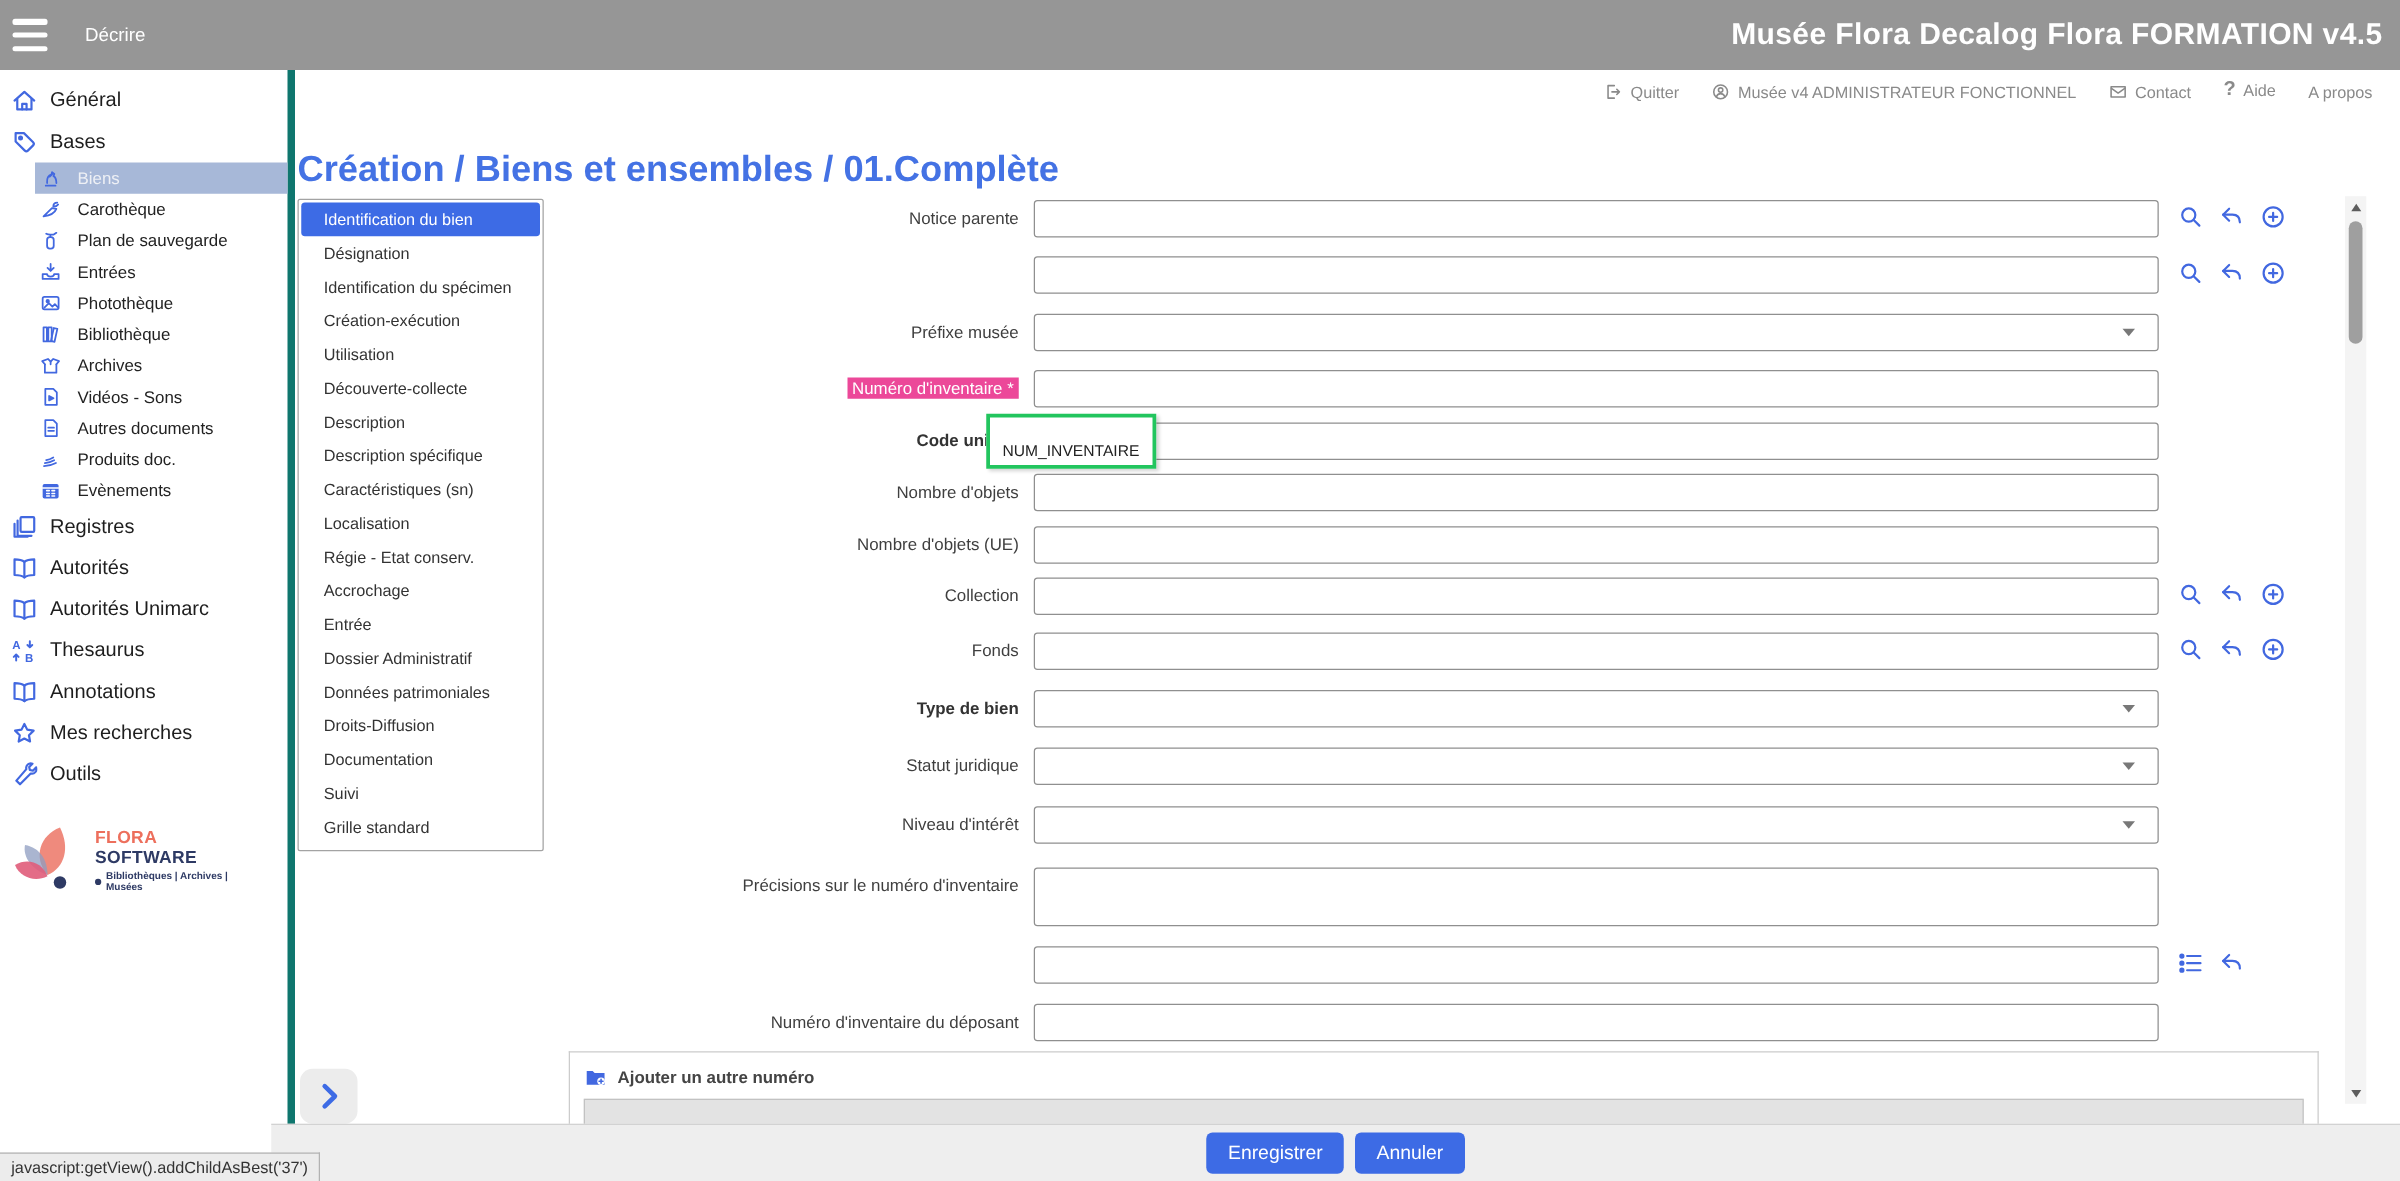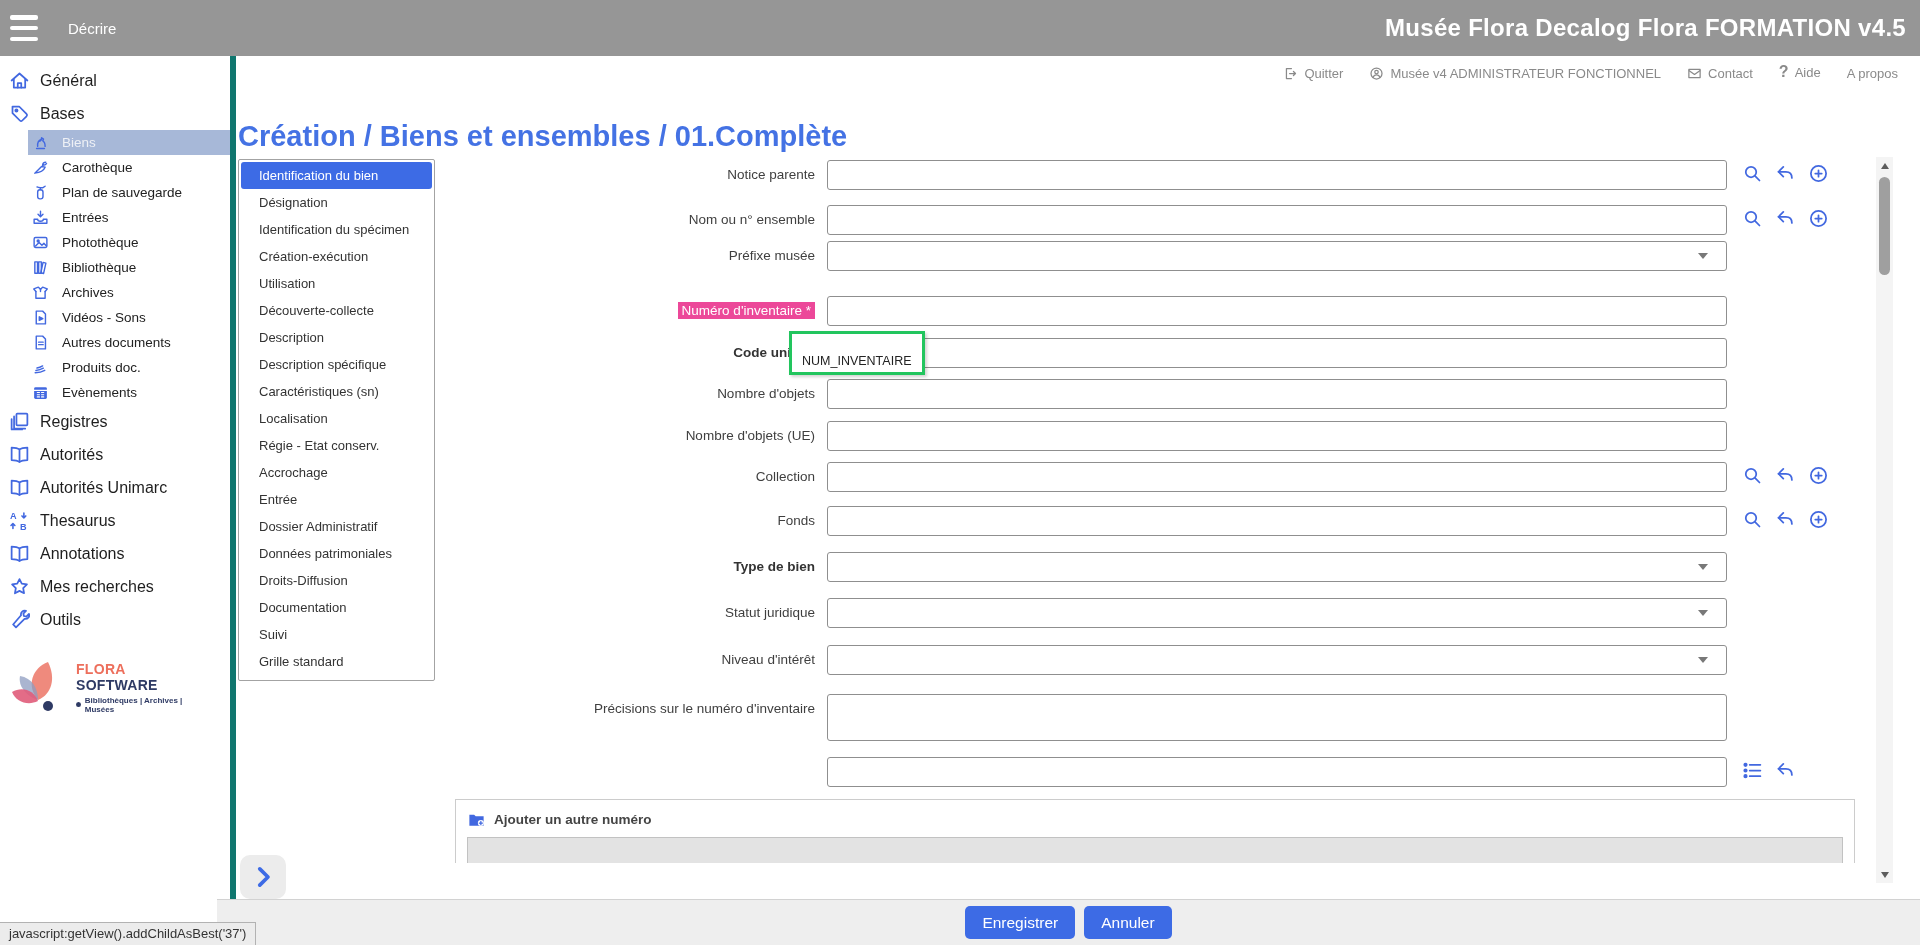--- a/index.html
+++ b/index.html
@@ -61,21 +61,21 @@
          border-left:5px solid transparent;border-right:5px solid transparent;
          border-top:6px solid #787878;pointer-events:none;}
   .row-icons{position:absolute;left:1742px;top:3px;display:flex;gap:12px;align-items:center;}
   .aicon{display:inline-flex;color:#4268e0;cursor:pointer;}
 
   .tooltip{position:absolute;left:789px;top:331px;z-index:6;background:#fff;
            border:3px solid #22c55e;padding:20px 10px 4px;font-size:12.5px;color:#222;
            box-shadow:2px 2px 3px rgba(0,0,0,.18);}
 
   
-  .add-section{position:absolute;left:455px;top:799px;width:1400px;height:64px;box-sizing:border-box;
+  .add-section{position:absolute;left:455px;top:841px;width:1400px;height:64px;box-sizing:border-box;
                border:1px solid #ccc;border-bottom:none;background:#fff;overflow:hidden;}
   .add-head{display:flex;align-items:center;gap:8px;padding:10px 0 0 11px;font-size:13.5px;
             font-weight:bold;color:#444;}
   .add-head .sicon{color:#4268e0;}
   .add-bar{margin:8px 11px 0;height:30px;background:#e3e3e3;border:1px solid #c2c2c2;box-sizing:border-box;}
 
   .next-btn{position:absolute;left:240px;top:855px;width:46px;height:44px;background:#ececec;
             border-radius:10px;display:flex;align-items:center;justify-content:center;cursor:pointer;}
 
   
@@ -393,21 +393,20 @@
           </span>
           <span class="sicon aicon">
             <svg width="21" height="21" viewBox="0 0 24 24" fill="none" stroke="currentColor" stroke-width="2" stroke-linecap="round" stroke-linejoin="round">
               <circle cx="12" cy="12" r="8.7"></circle>
               <path d="M12 8.3v7.4M8.3 12h7.4"></path>
             </svg>
           </span>
         </span>
       </div>
       <div class="form-row" style="top: 205px;">
-        <label class="flabel">Nom ou n° ensemble</label>
         <input type="text" class="fctrl" style="">
         <span class="row-icons">
           <span class="sicon aicon">
             <svg width="21" height="21" viewBox="0 0 24 24" fill="none" stroke="currentColor" stroke-width="2" stroke-linecap="round" stroke-linejoin="round">
               <circle cx="10.3" cy="10.3" r="6"></circle>
               <path d="M14.8 14.8 20 20"></path>
             </svg>
           </span>
           <span class="sicon aicon">
             <svg width="21" height="21" viewBox="0 0 24 24" fill="none" stroke="currentColor" stroke-width="2" stroke-linecap="round" stroke-linejoin="round">
@@ -416,21 +415,21 @@
             </svg>
           </span>
           <span class="sicon aicon">
             <svg width="21" height="21" viewBox="0 0 24 24" fill="none" stroke="currentColor" stroke-width="2" stroke-linecap="round" stroke-linejoin="round">
               <circle cx="12" cy="12" r="8.7"></circle>
               <path d="M12 8.3v7.4M8.3 12h7.4"></path>
             </svg>
           </span>
         </span>
       </div>
-      <div class="form-row" style="top: 241px;">
+      <div class="form-row" style="top: 251px;">
         <label class="flabel">Préfixe musée</label>
         <input type="text" class="fctrl" style="">
         <span class="caret"></span>
       </div>
       <div class="form-row" style="top: 296px;">
         <label class="flabel"><span class="hl">Numéro d'inventaire *</span></label>
         <input type="text" class="fctrl" style="">
       </div>
       <div class="form-row" style="top: 338px;">
         <label class="flabel bold">Code unique</label>

